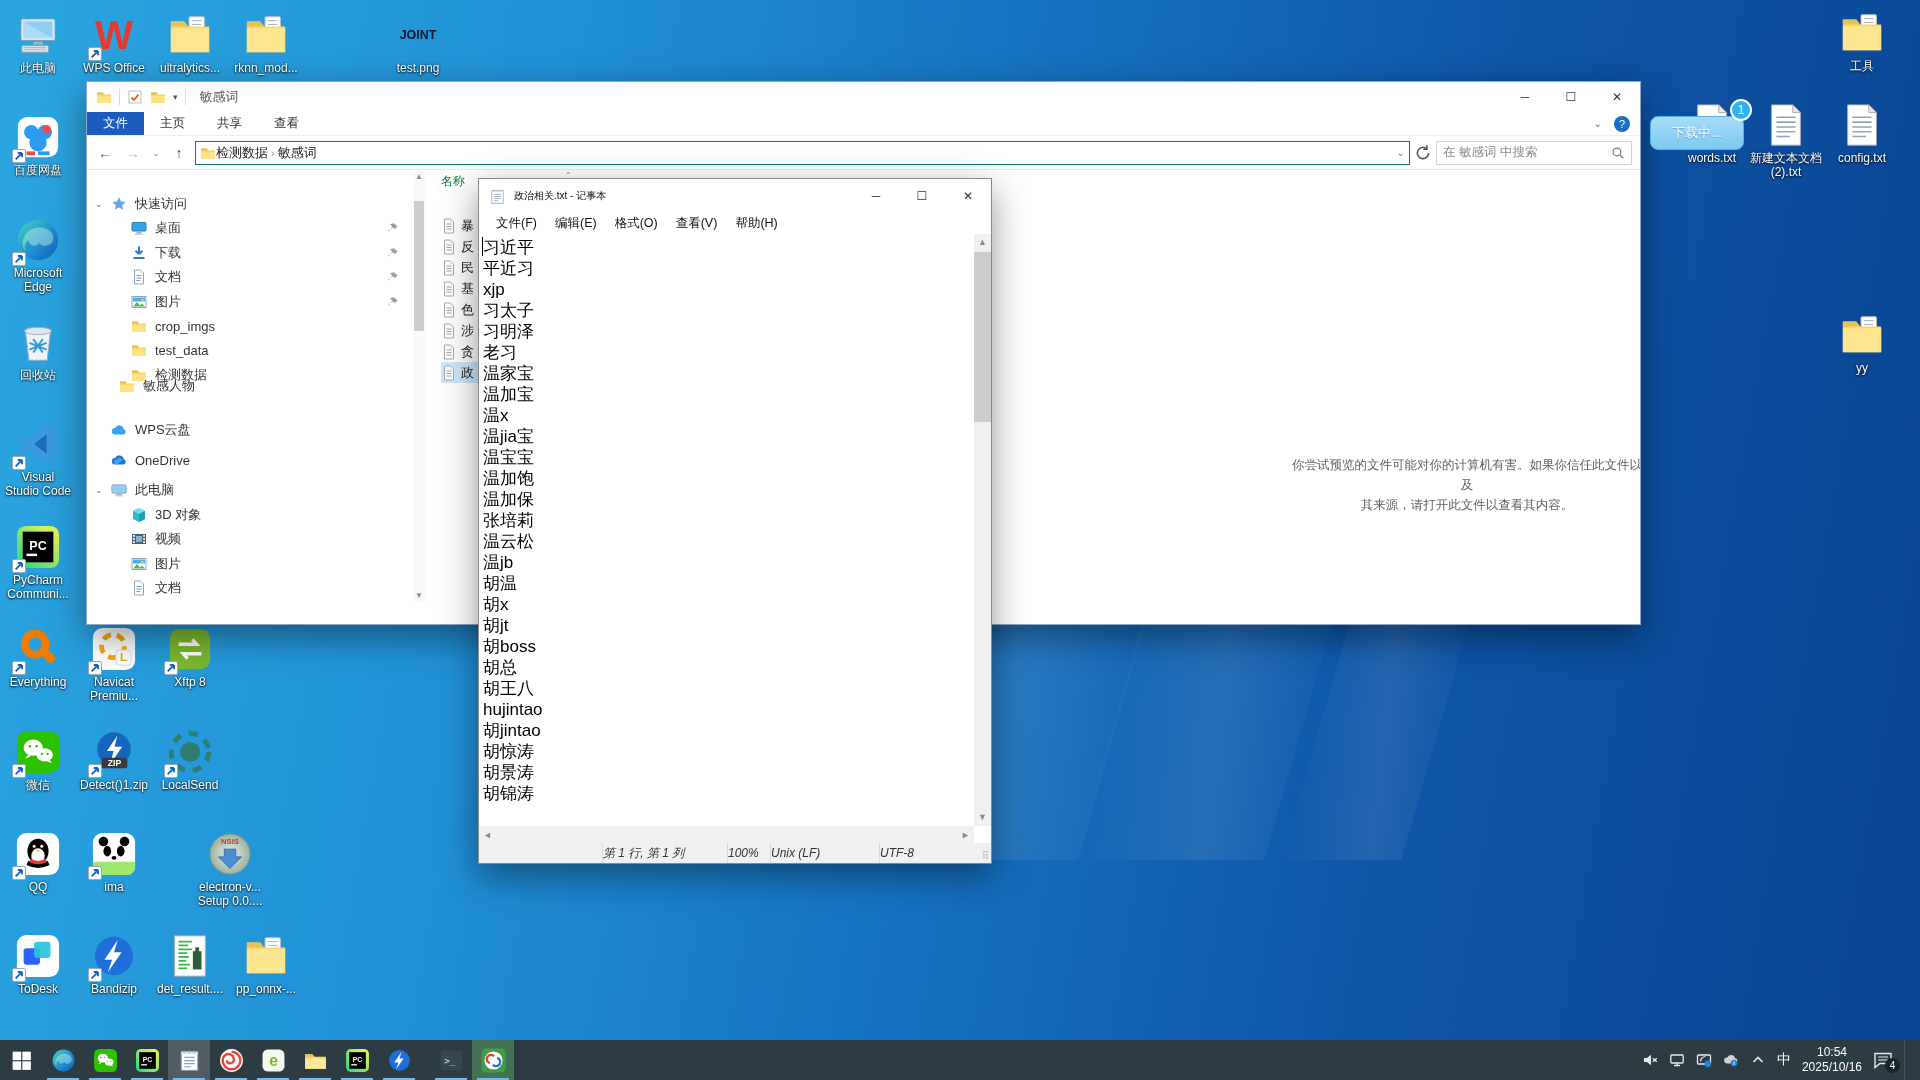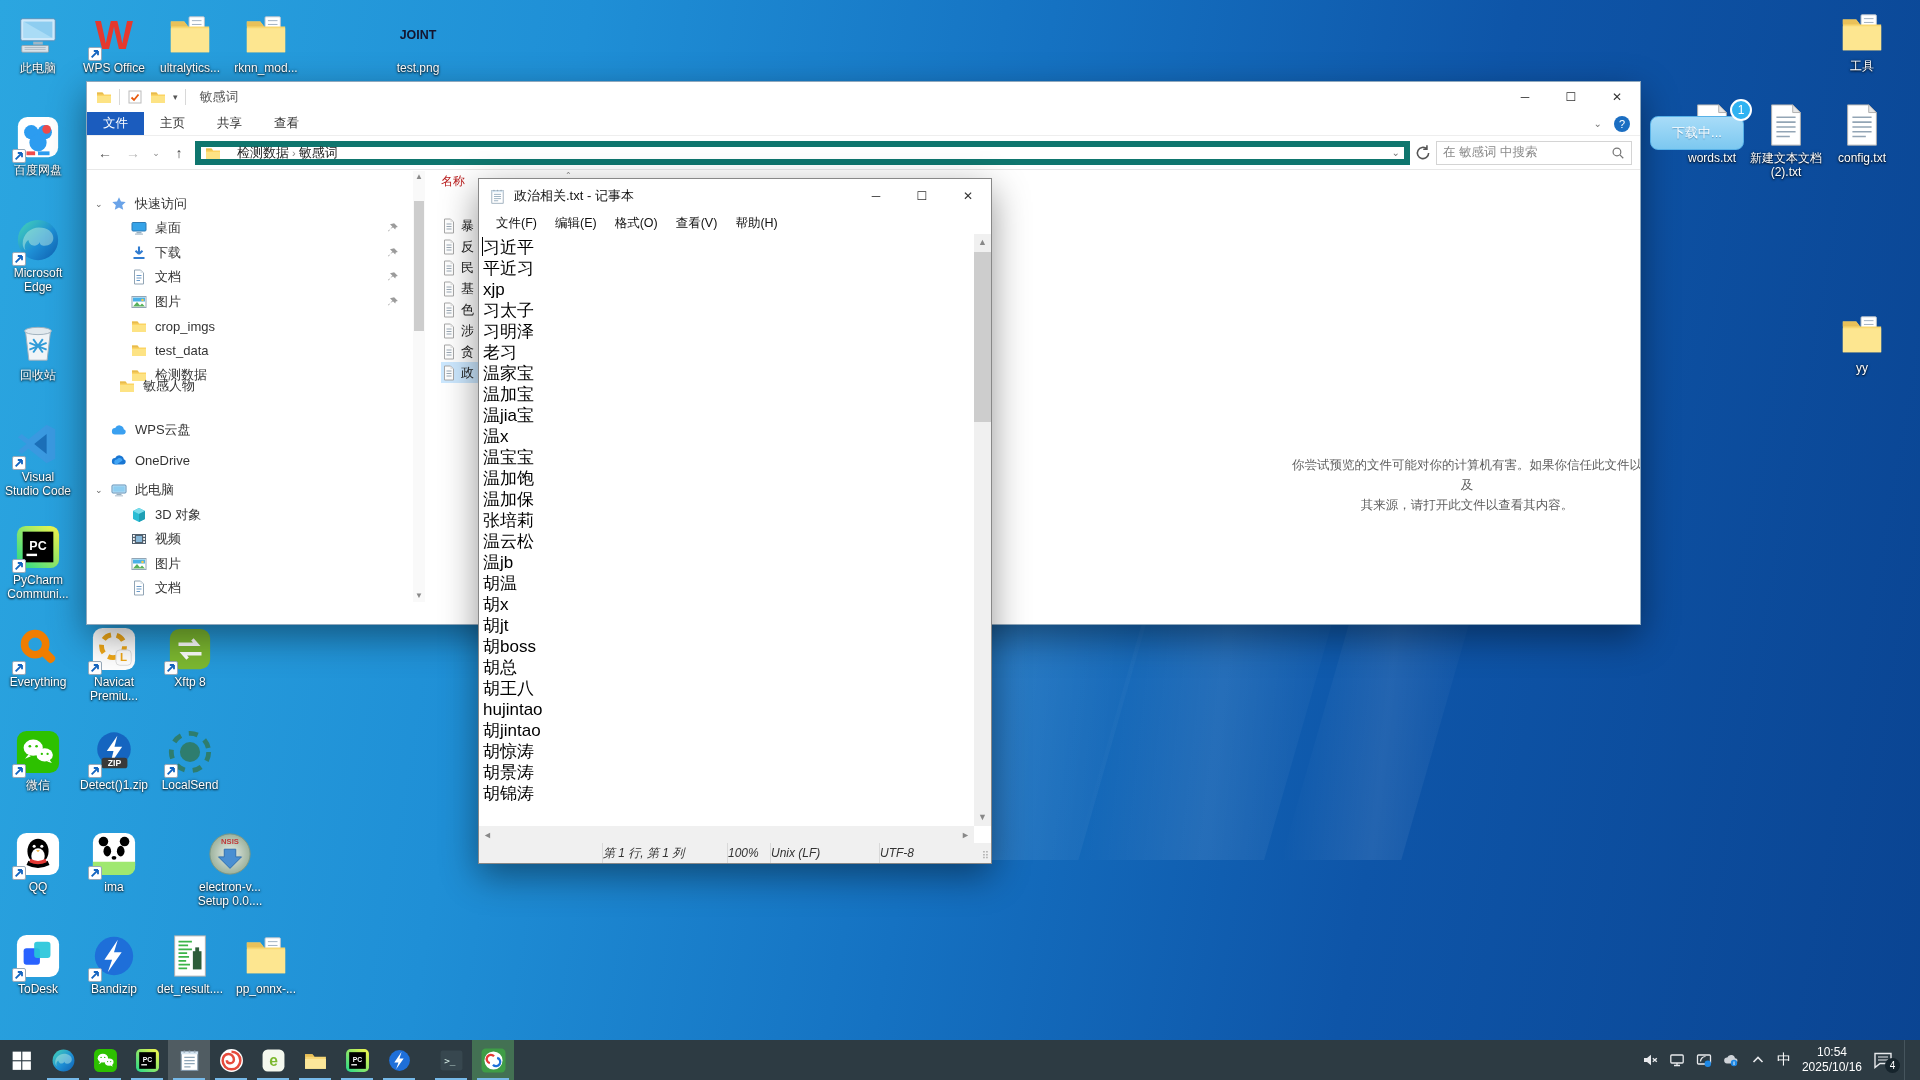--- a/index.html
+++ b/index.html
@@ -45,58 +45,58 @@
   .ex-titlebar .wbtns { margin-left:auto; height:30px; }
   .ribbonrow { height:24px; display:flex; align-items:stretch; border-bottom:1px solid #eee; }
   .rtab { padding:0 16px; font-size:12.5px; color:#333; display:flex; align-items:center; }
   .rtab.active { background:#1b5cbe; color:#fff; }
   .ribbon-right { margin-left:auto; display:flex; align-items:center; gap:12px; padding-right:10px; }
   .chev { color:#777; font-size:10px; }
   .helpq { width:16px; height:16px; border-radius:50%; background:#1b6ec2; color:#fff; font-size:11px;
     display:flex; align-items:center; justify-content:center; }
   .addressrow { height:34px; display:flex; align-items:center; padding:0 8px 0 6px; gap:4px; border-bottom:1px solid #e8e8e8; }
   .navarrow { width:24px; text-align:center; font-size:14px; }
-  .addrbox { flex:1; height:24px; border:6px solid #0f766e; display:flex; align-items:center; padding:0 4px; gap:16px; background:#fff;justify-content:space-between; }
+  .addrbox { flex:1; height:24px; border:1px solid #0f766e; display:flex; align-items:center; padding:0 4px; gap:0; background:#fff;justify-content:space-between; }
   .addrbox .fi { width:16px; height:16px; }
   .crumb { font-size:13px; color:#222; }
   .crumbsep { color:#888; font-size:11px; }
   .addr-right { margin-left:auto; display:flex; align-items:center; gap:8px; color:#555; }
   .refreshbtn { width:18px; height:18px; }
   .searchbox { width:196px; height:24px; border:1px solid #d4d4d4; display:flex; align-items:center; padding:0 6px; gap:6px; }
   .searchbox .ph { font-size:12.5px; color:#8a8a8a; flex:1; }
   .searchbox .si { width:14px; height:14px; }
   .ex-main { position:absolute; left:0; right:0; top:89px; bottom:22px; overflow:hidden; }
   .sidebar { position:absolute; left:0; top:0; bottom:0; width:326px; overflow:hidden; }
   .navitem { position:absolute; height:24px; display:flex; align-items:center; font-size:13px; color:#333; width:100%; }
   .navitem .chv { position:absolute; left:8px; font-size:9px; color:#666; }
   .navitem .nico { width:16px; height:16px; margin-right:8px; }
   .navitem .pin { position:absolute; right:14px; width:12px; height:12px; opacity:.75; }
   .sb-scroll { position:absolute; left:326px; top:0; bottom:0; width:12px; background:#f9f9f9; }
   .sb-thumb { position:absolute; left:1px; width:10px; background:#cdcdcd; }
   .sb-arr { position:absolute; left:0; width:12px; height:12px; color:#8a8a8a; font-size:8px; text-align:center; line-height:12px; }
-  .colheader { position:absolute; left:354px; top:2px; font-size:12px; color:#b91c1c; }
+  .colheader { position:absolute; left:354px; top:2px; font-size:12px; color:#15803d; }
   .sortarrow { position:absolute; left:478px; top:0px; font-size:8px; color:#888; }
   .filerow { position:absolute; left:354px; width:46px; height:21px; display:flex; align-items:center; gap:4px;
     font-size:13px; color:#222; overflow:hidden; }
   .filerow.sel { background:#cce8ff; }
   .filerow .fic { width:16px; height:16px; flex:none; }
   .preview-msg { position:absolute; left:1204px; top:284px; width:352px; font-size:12.5px; color:#5f5f5f;
     text-align:center; line-height:20px; }
   .ex-status { position:absolute; left:0; right:0; bottom:0; height:22px; border-top:1px solid #e4e4e4;
     display:flex; align-items:center; font-size:12px; color:#333; padding-left:14px; gap:10px; }
   .vsep { width:1px; height:12px; background:#ccc; }
   .viewtoggles { position:absolute; right:8px; bottom:3px; display:flex; gap:4px; }
   .vt { width:18px; height:16px; padding:1px; }
   .vt.on { background:#cfe6f7; border:1px solid #9ec9e8; }
 
   
   #notepad { left:478px; top:178px; width:514px; height:686px; z-index:20; border:1px solid #888; }
   .np-titlebar { height:34px; display:flex; align-items:center; padding-left:10px; }
   .np-ticon { width:17px; height:17px; margin-right:8px; }
-  .np-title { font-size:13px; color:#111; }
+  .np-title { font-size:10px; color:#111; }
   .np-titlebar .wbtns { margin-left:auto; height:34px; }
   .np-menubar { height:21px; display:flex; align-items:center; gap:0; font-size:12.5px; color:#111; padding-left:8px; }
   .np-menu { padding:0 9px; }
   .np-text { position:absolute; left:0; top:55px; right:17px; bottom:37px; overflow:hidden;
     font-size:17px; line-height:21px; color:#000; padding:3px 0 0 4px;
     font-family:"Liberation Sans","DejaVu Sans",sans-serif; }
   .np-line { height:21px; white-space:pre; }
   .caret { position:absolute; left:3px; top:58px; width:1px; height:19px; background:#000; }
   .np-vscroll { position:absolute; right:0; top:55px; width:17px; bottom:37px; background:#f0f0f0; }
   .np-hscroll { position:absolute; left:0; right:17px; bottom:20px; height:17px; background:#f0f0f0;
@@ -940,22 +940,22 @@
     </div>
   <div class="np-text" id="np-text">
       <div class="np-line">习近平</div>
       <div class="np-line">平近习</div>
       <div class="np-line">xjp</div>
       <div class="np-line">习太子</div>
       <div class="np-line">习明泽</div>
       <div class="np-line">老习</div>
       <div class="np-line">温家宝</div>
       <div class="np-line">温加宝</div>
+      <div class="np-line">温x</div>
       <div class="np-line">温jia宝</div>
-      <div class="np-line">温x</div>
       <div class="np-line">温宝宝</div>
       <div class="np-line">温加饱</div>
       <div class="np-line">温加保</div>
       <div class="np-line">张培莉</div>
       <div class="np-line">温云松</div>
       <div class="np-line">温jb</div>
       <div class="np-line">胡温</div>
       <div class="np-line">胡x</div>
       <div class="np-line">胡jt</div>
       <div class="np-line">胡boss</div>

